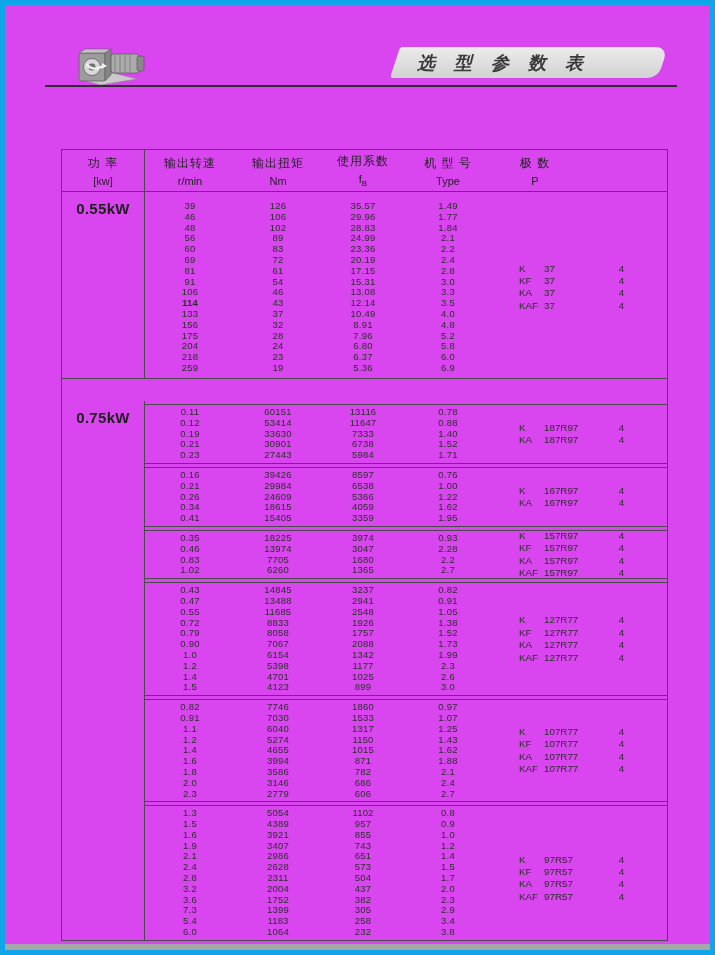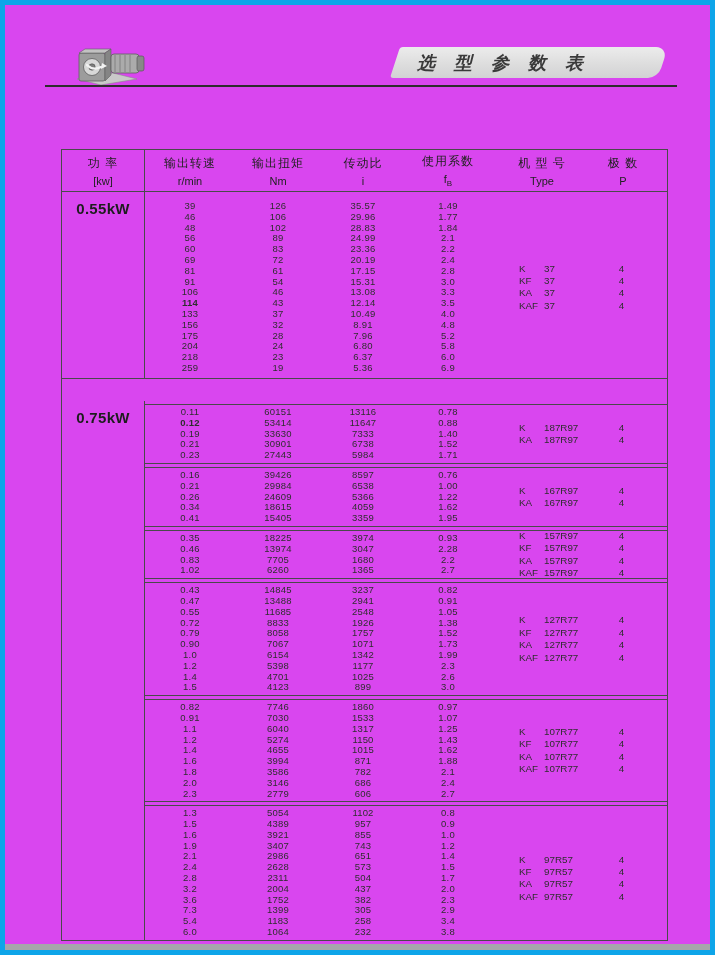--- a/index.html
+++ b/index.html
@@ -92,24 +92,20 @@
           <div class="th-zh">功 率</div>
           <div class="th-en">[kw]</div>
         </div>
         <div class="th">
           <div class="th-zh">输出转速</div>
           <div class="th-en">r/min</div>
         </div>
         <div class="th">
           <div class="th-zh">输出扭矩</div>
           <div class="th-en">Nm</div>
-        </div>
-        <div class="th">
-          <div class="th-zh">传动比</div>
-          <div class="th-en">i</div>
         </div>
         <div class="th">
           <div class="th-zh">使用系数</div>
           <div class="th-en">f<sub>B</sub></div>
         </div>
         <div class="th">
           <div class="th-zh">机 型 号</div>
           <div class="th-en">Type</div>
         </div>
         <div class="th poles-col">
@@ -214,21 +210,21 @@
           </div>
         </div>
         <div class="section">
           <div class="power-cell">0.75kW</div>
           <div class="section-content">
             <div class="block">
               <div class="cell" style="grid-area: 1 / 1;">0.11</div>
               <div class="cell" style="grid-area: 1 / 2;">60151</div>
               <div class="cell" style="grid-area: 1 / 3;">13116</div>
               <div class="cell" style="grid-area: 1 / 4;">0.78</div>
-              <div class="cell" style="grid-area: 2 / 1; font-weight: bold;">0.12</div>
+              <div class="cell" style="grid-area: 2 / 1;">0.12</div>
               <div class="cell" style="grid-area: 2 / 2;">53414</div>
               <div class="cell" style="grid-area: 2 / 3;">11647</div>
               <div class="cell" style="grid-area: 2 / 4;">0.88</div>
               <div class="cell" style="grid-area: 3 / 1;">0.19</div>
               <div class="cell" style="grid-area: 3 / 2;">33630</div>
               <div class="cell" style="grid-area: 3 / 3;">7333</div>
               <div class="cell" style="grid-area: 3 / 4;">1.40</div>
               <div class="cell" style="grid-area: 4 / 1;">0.21</div>
               <div class="cell" style="grid-area: 4 / 2;">30901</div>
               <div class="cell" style="grid-area: 4 / 3;">6738</div>
@@ -346,21 +342,21 @@
               <div class="cell" style="grid-area: 4 / 1;">0.72</div>
               <div class="cell" style="grid-area: 4 / 2;">8833</div>
               <div class="cell" style="grid-area: 4 / 3;">1926</div>
               <div class="cell" style="grid-area: 4 / 4;">1.38</div>
               <div class="cell" style="grid-area: 5 / 1;">0.79</div>
               <div class="cell" style="grid-area: 5 / 2;">8058</div>
               <div class="cell" style="grid-area: 5 / 3;">1757</div>
               <div class="cell" style="grid-area: 5 / 4;">1.52</div>
               <div class="cell" style="grid-area: 6 / 1;">0.90</div>
               <div class="cell" style="grid-area: 6 / 2;">7067</div>
-              <div class="cell" style="grid-area: 6 / 3;">1071</div>
+              <div class="cell" style="grid-area: 6 / 3;">2088</div>
               <div class="cell" style="grid-area: 6 / 4;">1.73</div>
               <div class="cell" style="grid-area: 7 / 1;">1.0</div>
               <div class="cell" style="grid-area: 7 / 2;">6154</div>
               <div class="cell" style="grid-area: 7 / 3;">1342</div>
               <div class="cell" style="grid-area: 7 / 4;">1.99</div>
               <div class="cell" style="grid-area: 8 / 1;">1.2</div>
               <div class="cell" style="grid-area: 8 / 2;">5398</div>
               <div class="cell" style="grid-area: 8 / 3;">1177</div>
               <div class="cell" style="grid-area: 8 / 4;">2.3</div>
               <div class="cell" style="grid-area: 9 / 1;">1.4</div>

